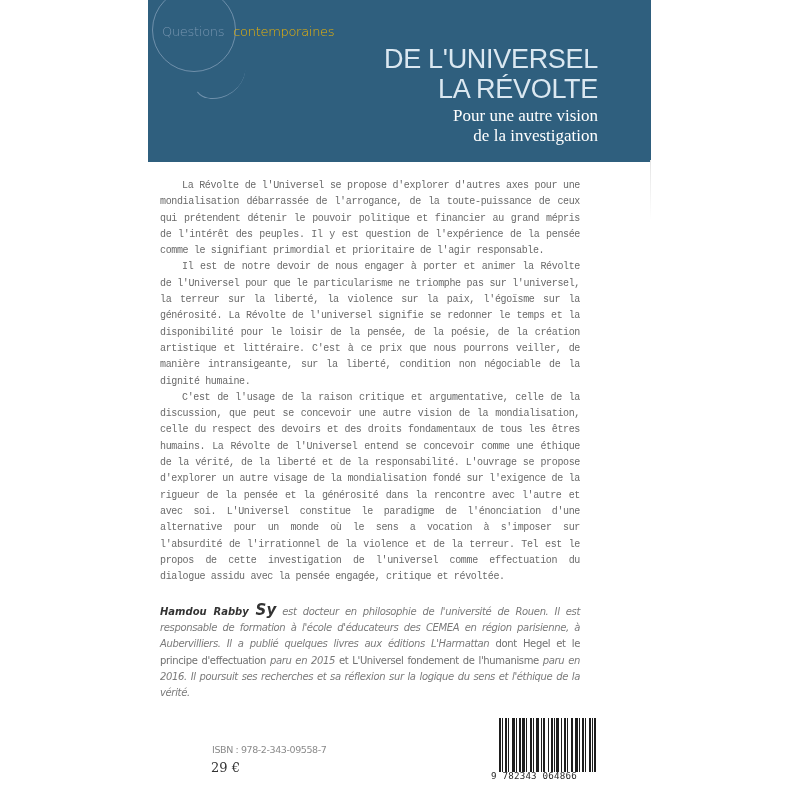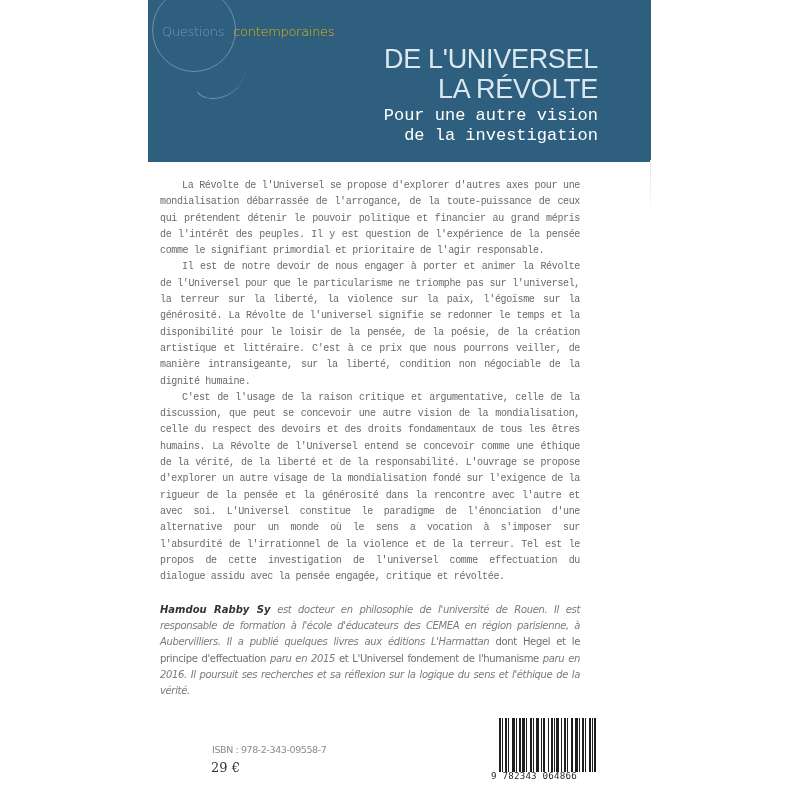--- a/index.html
+++ b/index.html
@@ -40,39 +40,39 @@
 
     .title-block {
       position: absolute; right: 53px; top: 44px; text-align: right;
     }
     .title-line {
       display: block; font-family: "Liberation Sans", sans-serif; font-weight: 400;
       font-size: 27px; line-height: 30px; color: #dbe8f1; letter-spacing: -0.3px;
       white-space: nowrap;
     }
     .subtitle-line {
-      display: block; font-family: Liberation Mono, monospace; font-weight: 400;
+      display: block; font-family: Liberation Serif, serif; font-weight: 400;
       font-size: 17px; line-height: 20px; color: #ffffff; white-space: nowrap;
     }
     .subtitle { margin-top: 2px; }
 
     .blurb {
       position: absolute; left: 12px; top: 178px; width: 420px;
       font-family: Liberation Mono, monospace; font-size: 10px; line-height: 16.3px;
       color: #6a6a6a; text-align: justify; letter-spacing: -0.35px;
     }
     .blurb p { text-indent: 22px; }
 
     .bio {
       position: absolute; left: 12px; top: 602px; width: 420px;
       font-family: "DejaVu Sans", sans-serif; font-size: 10px; line-height: 16.2px;
       color: #7a7a7a; text-align: justify; letter-spacing: -0.35px;
     }
     .bio .author { font-style: italic; font-weight: bold; color: #333333; letter-spacing: 0; }
-    .bio .author .sc { font-size: 10px; }
+    .bio .author .sc { font-size: 15px; }
     .bio .it { font-style: italic; }
     .bio .rm { font-style: normal; color: #707070; }
 
     .isbn {
       position: absolute; left: 64px; top: 744px;
       font-family: "DejaVu Sans", sans-serif; font-size: 9.5px; color: #8a8a8a;
       letter-spacing: -0.4px; white-space: nowrap;
     }
     .price {
       position: absolute; left: 63px; top: 760px;

